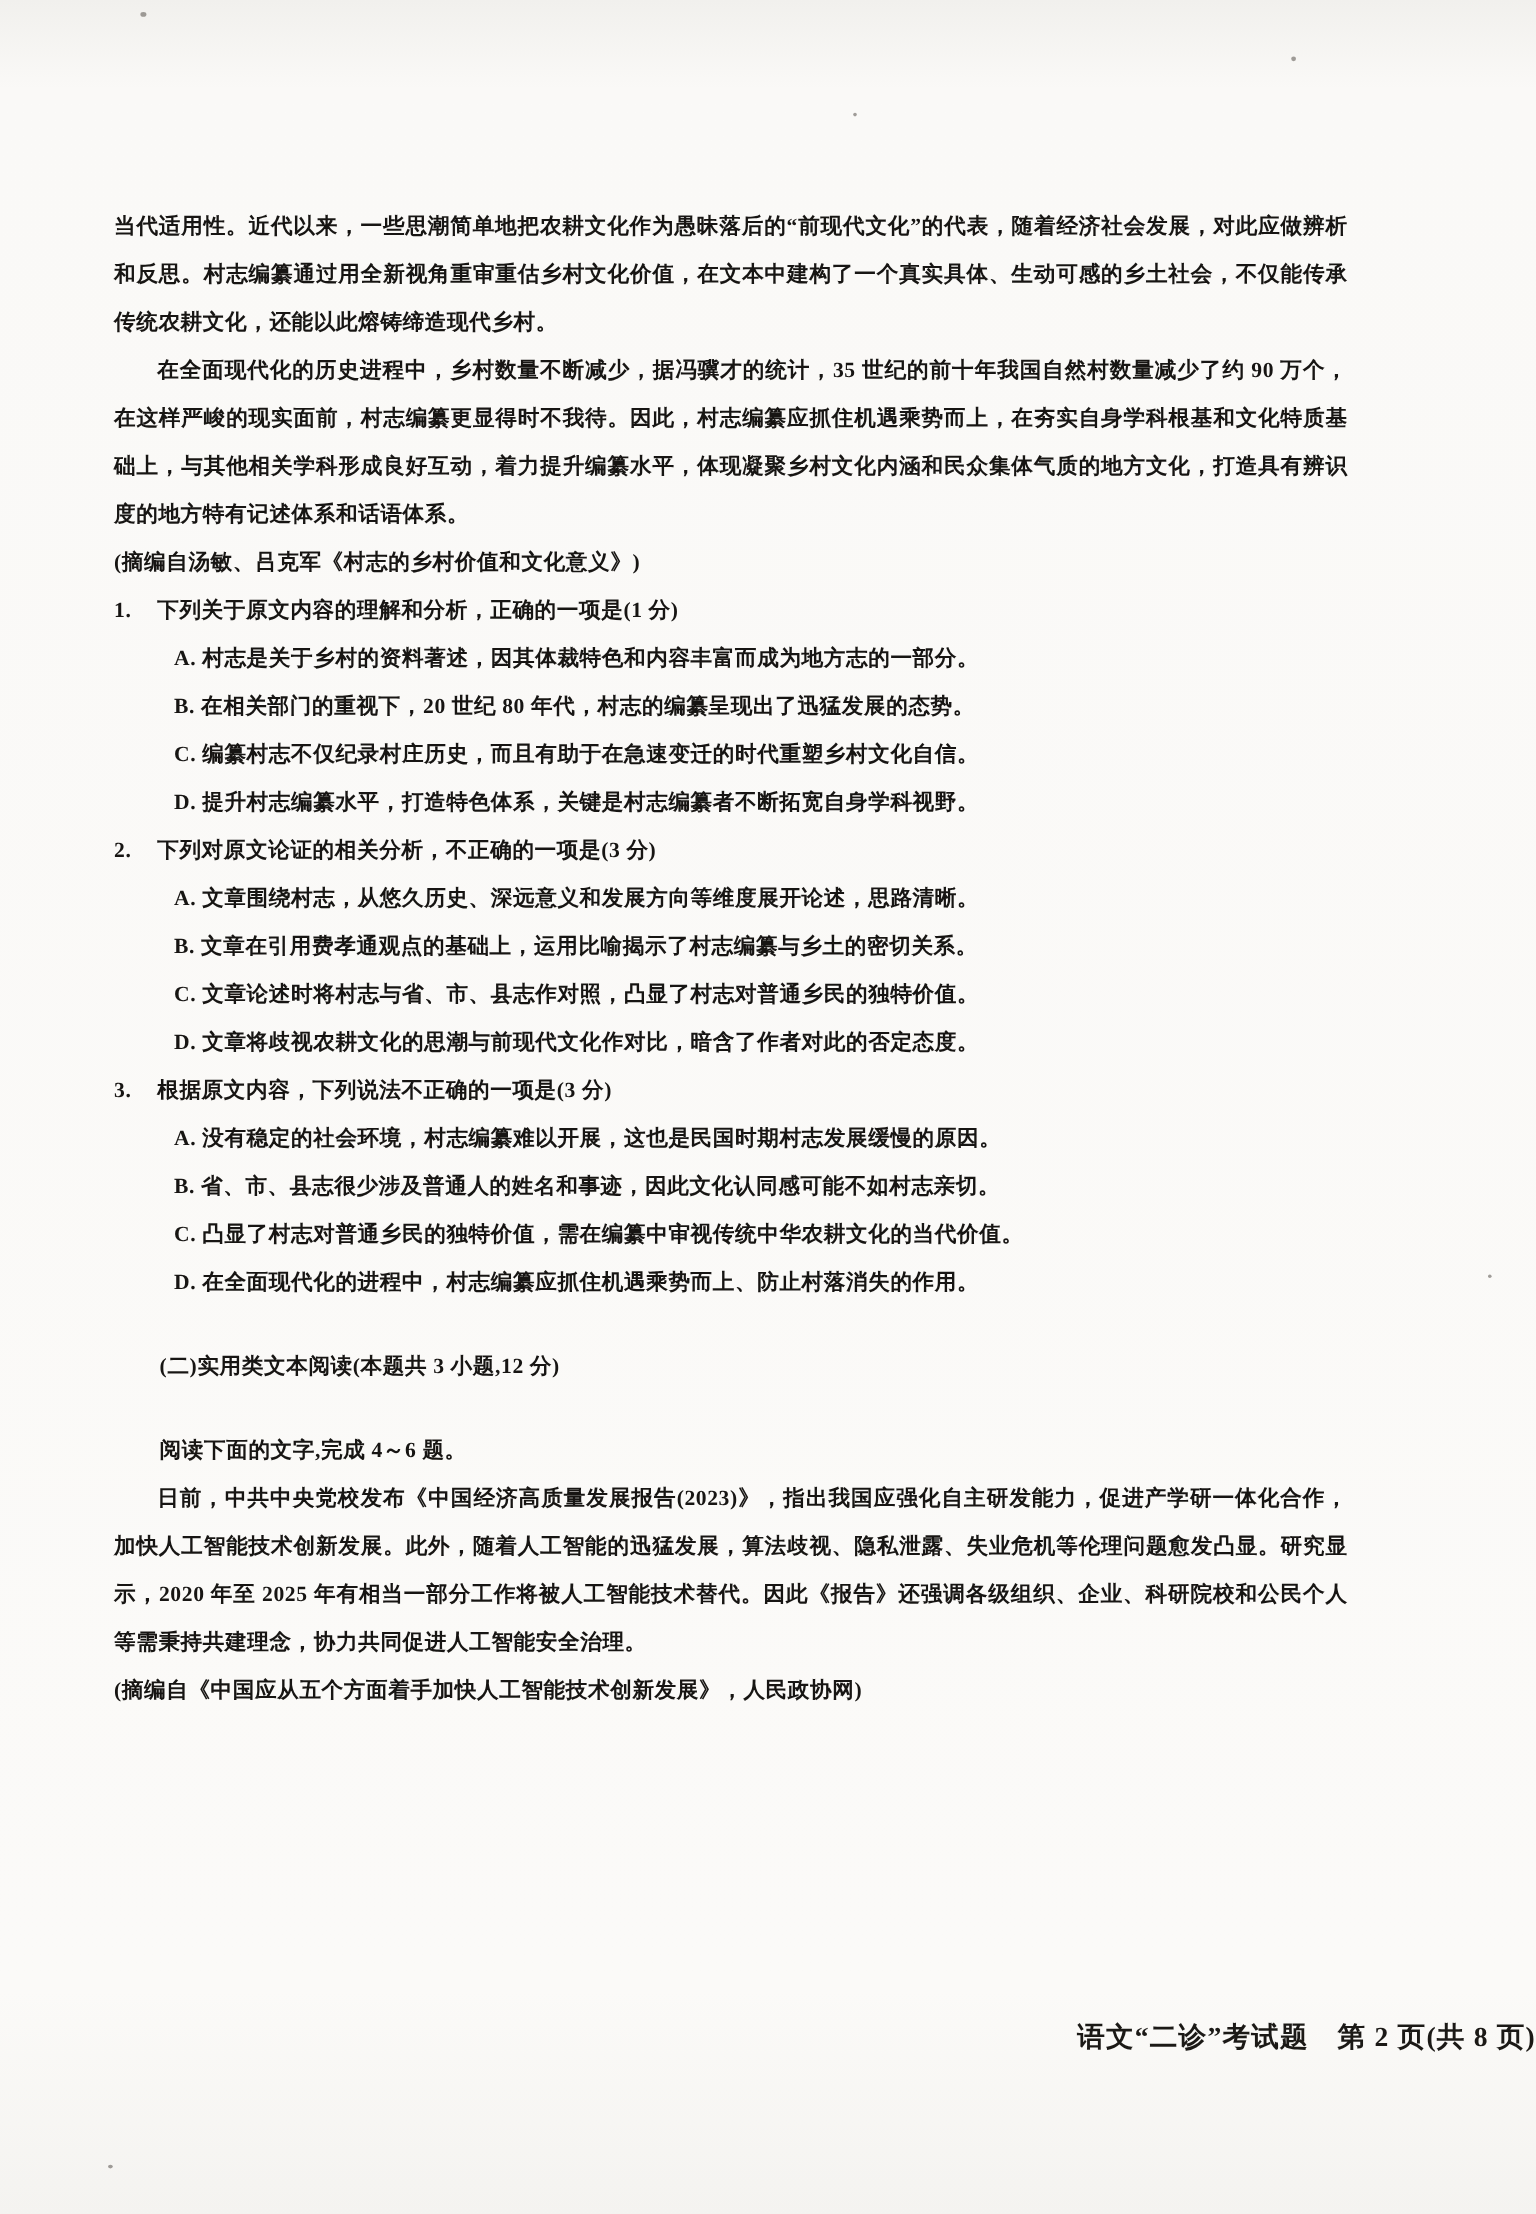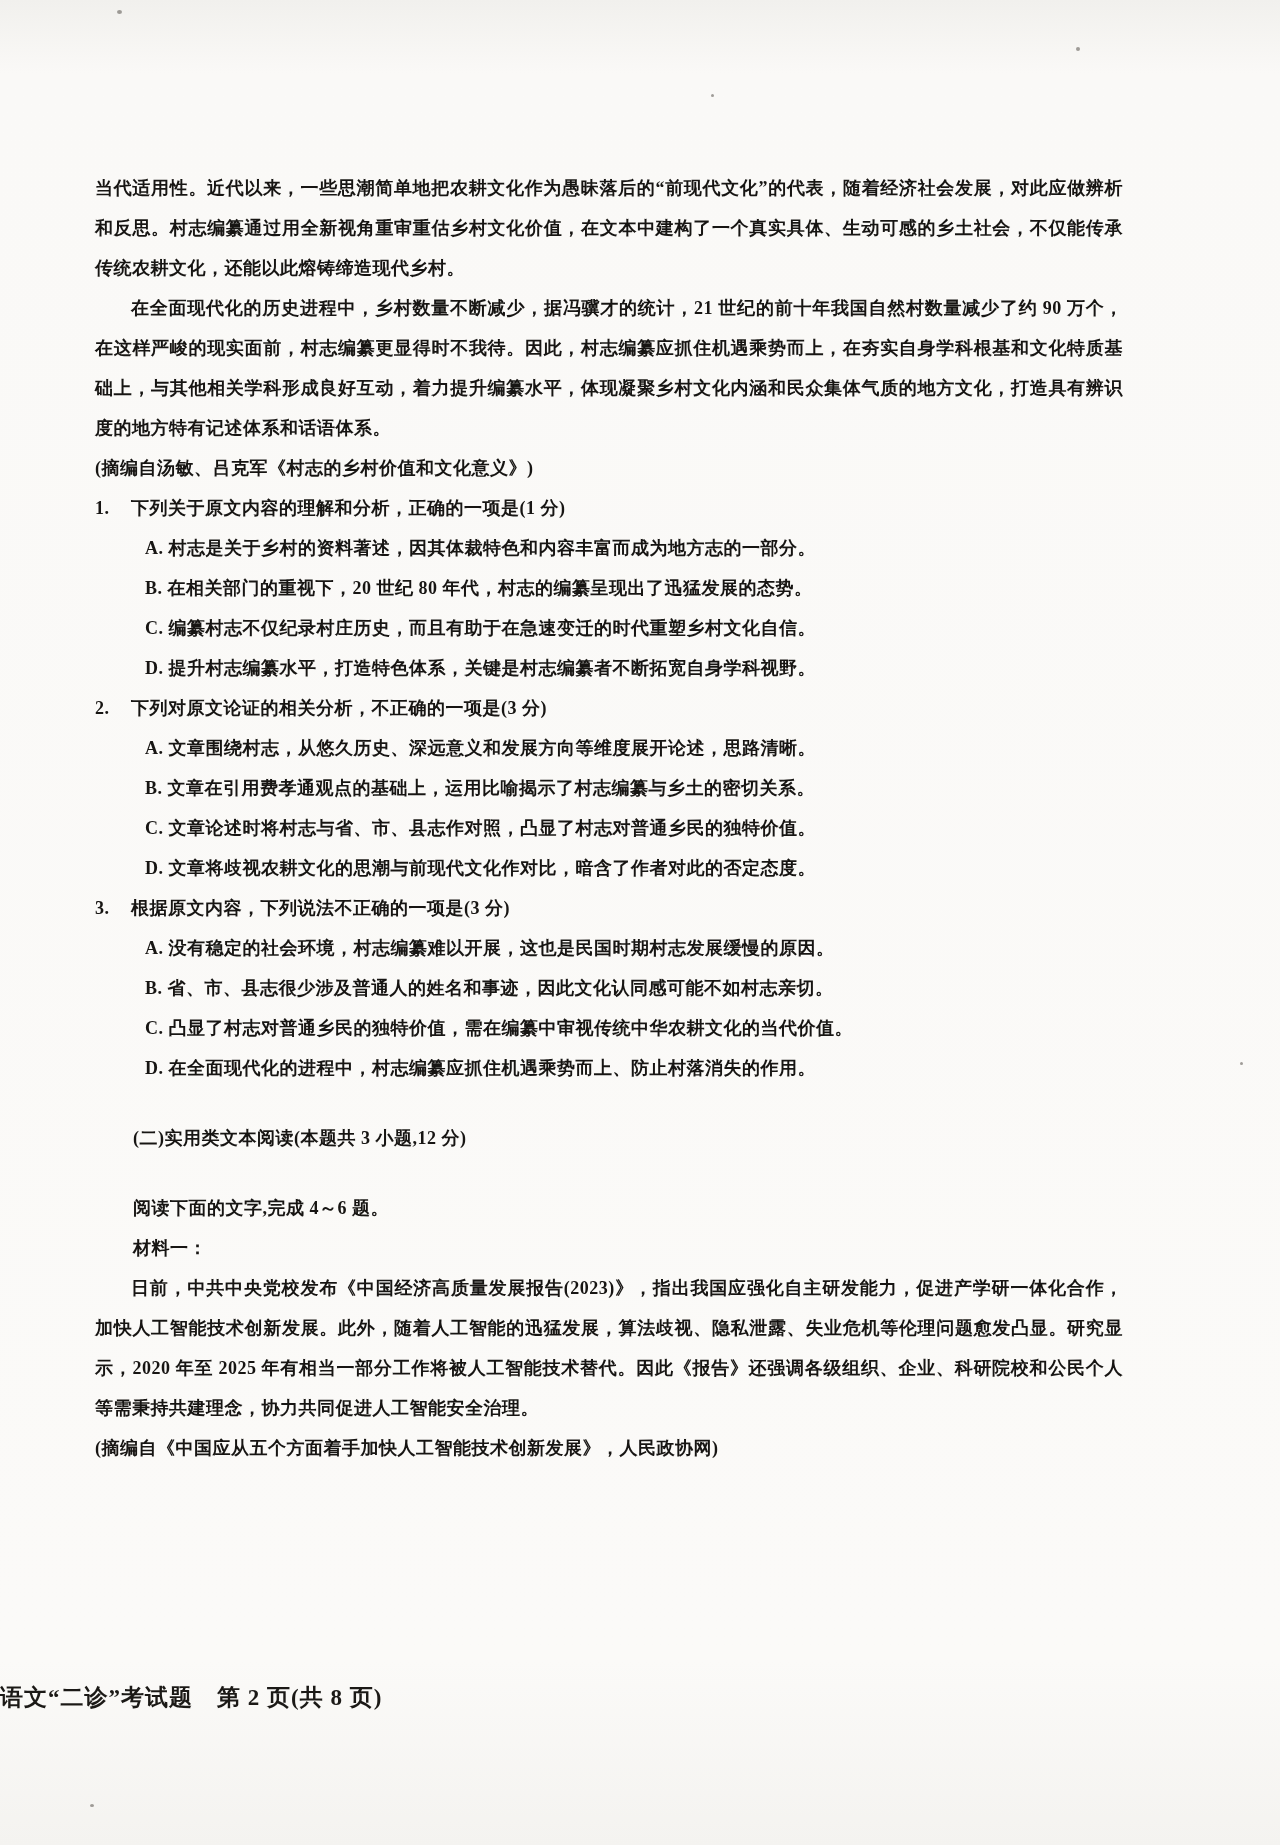--- a/index.html
+++ b/index.html
@@ -32,21 +32,21 @@
   .q-stem { text-indent: 0; }
   .q-num { display: inline-block; min-width: 36px; }
   .q-option { margin-left: 50px; }
   .indent1 { margin-left: 38px; margin-top: 30px; }
   .material-label { margin-left: 38px; }
   .page-footer {
     position: absolute;
     top: 1682px;
     left: 0;
     width: 100%;
-    text-align: left;
+    text-align: right;
     font-size: 23px;
     font-weight: 700;
     letter-spacing: 1px;
     color: #1b1916;
   }
   .speck {
     position: absolute;
     background: #55504a;
     border-radius: 50%;
     opacity: 0.55;
@@ -65,21 +65,21 @@
   <span class="speck s1"></span>
   <span class="speck s2"></span>
   <span class="speck s3"></span>
   <span class="speck s5"></span>
   <span class="speck s6"></span>
 
   <div class="content">
 
     <div class="para first">当代适用性。近代以来，一些思潮简单地把农耕文化作为愚昧落后的“前现代文化”的代表，随着经济社会发展，对此应做辨析和反思。村志编纂通过用全新视角重审重估乡村文化价值，在文本中建构了一个真实具体、生动可感的乡土社会，不仅能传承传统农耕文化，还能以此熔铸缔造现代乡村。</div>
 
-    <div class="para">在全面现代化的历史进程中，乡村数量不断减少，据冯骥才的统计，21 世纪的前十年我国自然村数量减少了约 90 万个，在这样严峻的现实面前，村志编纂更显得时不我待。因此，村志编纂应抓住机遇乘势而上，在夯实自身学科根基和文化特质基础上，与其他相关学科形成良好互动，着力提升编纂水平，体现凝聚乡村文化内涵和民众集体气质的地方文化，打造具有辨识度的地方特有记述体系和话语体系。</div>
+    <div class="para">在全面现代化的历史进程中，乡村数量不断减少，据冯骥才的统计，35 世纪的前十年我国自然村数量减少了约 90 万个，在这样严峻的现实面前，村志编纂更显得时不我待。因此，村志编纂应抓住机遇乘势而上，在夯实自身学科根基和文化特质基础上，与其他相关学科形成良好互动，着力提升编纂水平，体现凝聚乡村文化内涵和民众集体气质的地方文化，打造具有辨识度的地方特有记述体系和话语体系。</div>
 
     <div class="citation">(摘编自汤敏、吕克军《村志的乡村价值和文化意义》)</div>
 
     <div class="question">
       <div class="q-stem">
         <span class="q-num">1.</span><span>下列关于原文内容的理解和分析，正确的一项是(1 分)</span>
       </div>
       <div class="q-option">A. 村志是关于乡村的资料著述，因其体裁特色和内容丰富而成为地方志的一部分。</div>
       <div class="q-option">B. 在相关部门的重视下，20 世纪 80 年代，村志的编纂呈现出了迅猛发展的态势。</div>
       <div class="q-option">C. 编纂村志不仅纪录村庄历史，而且有助于在急速变迁的时代重塑乡村文化自信。</div>
@@ -103,21 +103,20 @@
       <div class="q-option">A. 没有稳定的社会环境，村志编纂难以开展，这也是民国时期村志发展缓慢的原因。</div>
       <div class="q-option">B. 省、市、县志很少涉及普通人的姓名和事迹，因此文化认同感可能不如村志亲切。</div>
       <div class="q-option">C. 凸显了村志对普通乡民的独特价值，需在编纂中审视传统中华农耕文化的当代价值。</div>
       <div class="q-option">D. 在全面现代化的进程中，村志编纂应抓住机遇乘势而上、防止村落消失的作用。</div>
     </div>
 
     <div class="indent1">(二)实用类文本阅读(本题共 3 小题,12 分)</div>
 
     <div class="indent1">阅读下面的文字,完成 4～6 题。</div>
 
-    <div class="material-label">材料一：</div>
 
 
     <div class="para">日前，中共中央党校发布《中国经济高质量发展报告(2023)》，指出我国应强化自主研发能力，促进产学研一体化合作，加快人工智能技术创新发展。此外，随着人工智能的迅猛发展，算法歧视、隐私泄露、失业危机等伦理问题愈发凸显。研究显示，2020 年至 2025 年有相当一部分工作将被人工智能技术替代。因此《报告》还强调各级组织、企业、科研院校和公民个人等需秉持共建理念，协力共同促进人工智能安全治理。</div>
 
     <div class="citation">(摘编自《中国应从五个方面着手加快人工智能技术创新发展》，人民政协网)</div>
 
   </div>
 
   <div class="page-footer">语文“二诊”考试题　第 2 页(共 8 页)</div>
 

